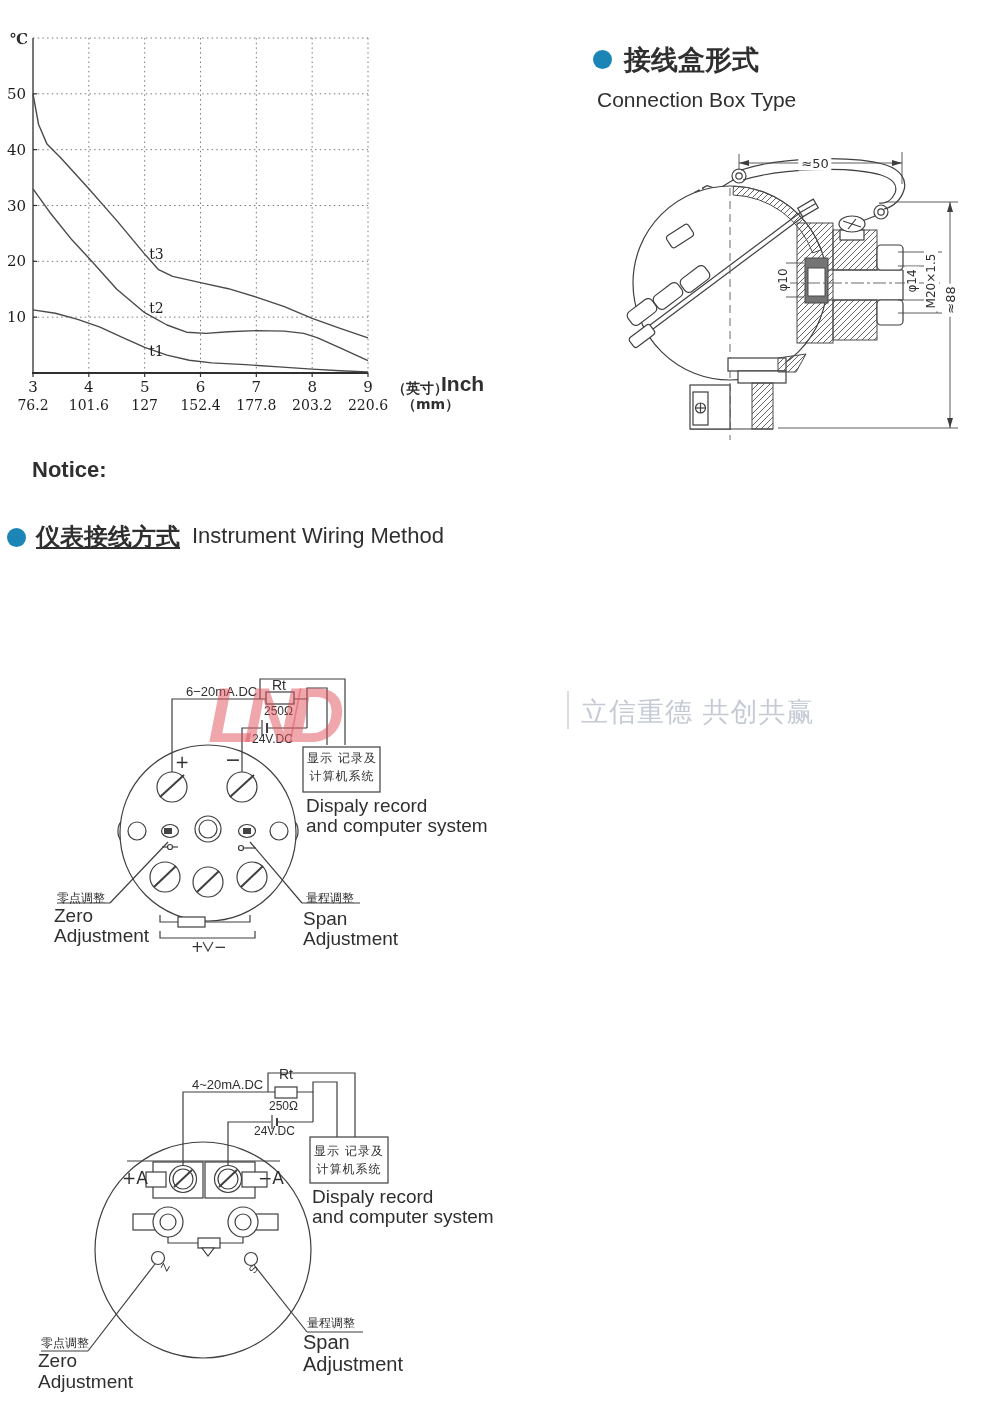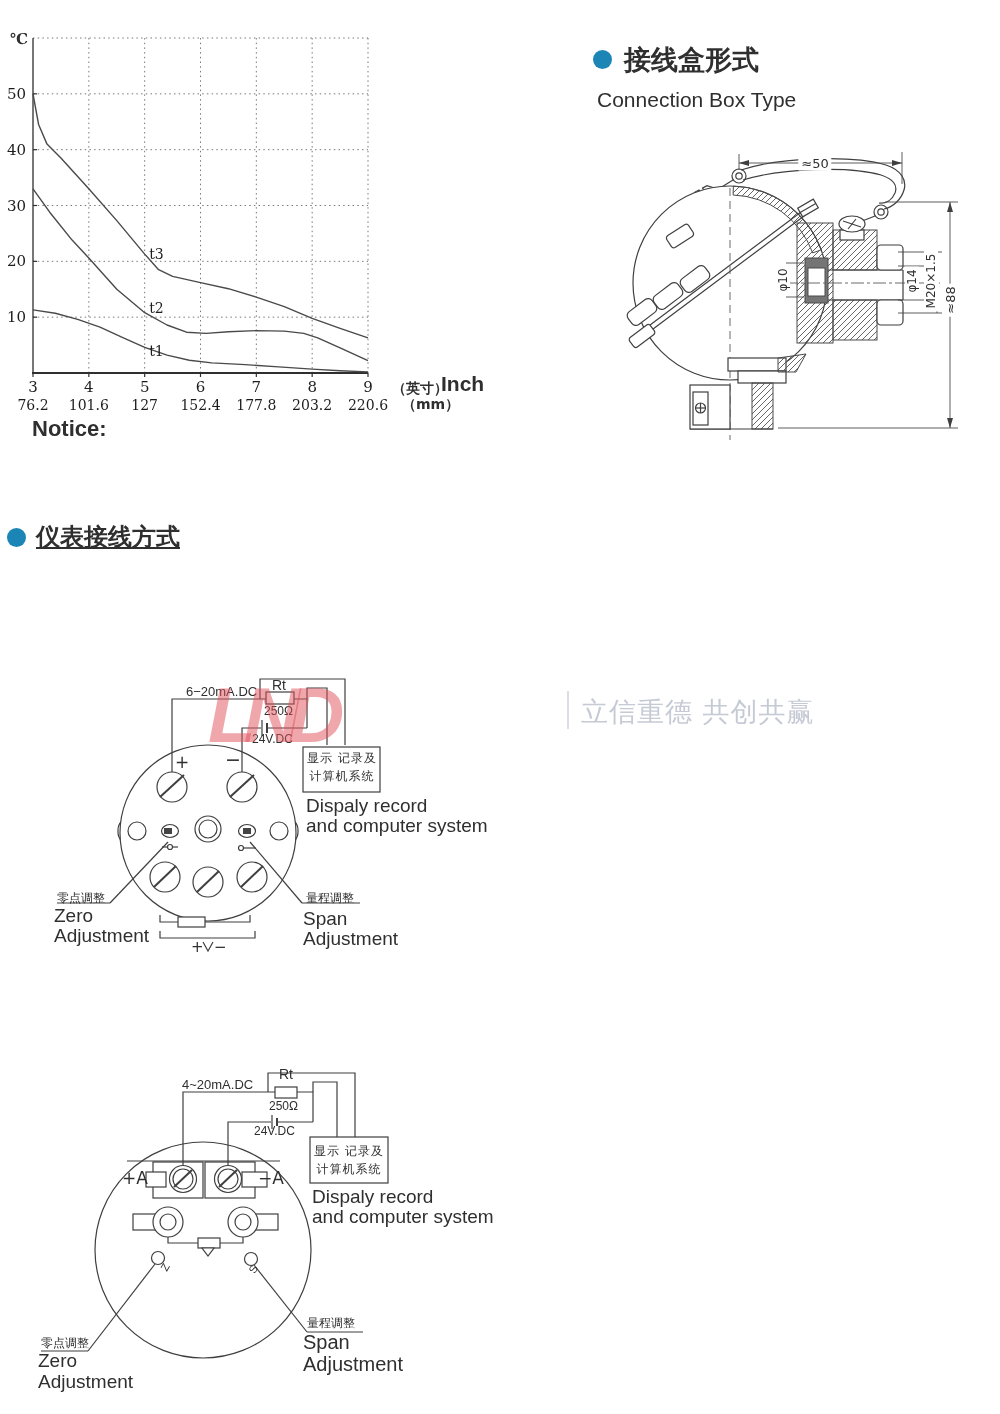--- a/index.html
+++ b/index.html
@@ -85,21 +85,21 @@
       <path d="M33.0,188.8 L49.7,212.2 L72.1,240.1 L88.8,258.0 L116.8,289.3 L144.7,312.7 L167.0,325.0 L186.5,332.2 L206.1,333.4 L228.4,331.7 L256.3,330.6 L284.3,331.1 L303.8,333.4 L317.7,337.8 L340.1,347.9 L368.0,360.7" class="curve"></path>
       <text x="149.13333333333333" y="313.2583333333333" class="slab">t2</text>
       <path d="M33.0,309.9 L55.3,313.3 L77.7,319.4 L100.0,327.2 L122.3,337.3 L144.7,347.3 L167.0,355.1 L189.3,360.2 L211.7,362.9 L245.2,364.6 L278.7,366.9 L312.2,369.1 L340.1,370.8 L368.0,371.9" class="curve"></path>
       <text x="149.13333333333333" y="356.25" class="slab">t1</text>
     </svg>
 
   <span class="lbl" style="left:10px;top:30px;font:bold 15px 'DejaVu Serif',serif;">℃</span>
   <span class="lbl" style="left:392px;top:380px;font:bold 14px 'DejaVu Sans',sans-serif;">（英寸）</span>
   <span class="lbl" style="left:441px;top:372px;font:bold 21px 'Liberation Sans',sans-serif;">Inch</span>
   <span class="lbl" style="left:402px;top:396px;font:bold 14px 'DejaVu Sans',sans-serif;">（mm）</span>
-  <span class="lbl" style="left:32px;top:416px;font:bold 22px 'Liberation Sans',sans-serif;">Notice:</span>
+  <span class="lbl" style="left:32px;top:457px;font:bold 22px 'Liberation Sans',sans-serif;">Notice:</span>
 
   <div class="bullet" style="left:593px;top:50px;"></div>
   <span class="lbl" style="left:624px;top:42px;font:bold 27px 'DejaVu Sans',sans-serif;">接线盒形式</span>
   <span class="lbl" style="left:597px;top:88px;font:21px 'Liberation Sans',sans-serif;">Connection Box Type</span>
 
   <svg style="left:600px;top:140px" width="400" height="320" viewBox="0 0 400 320">
     <defs>
       <pattern id="hatch" patternUnits="userSpaceOnUse" width="6" height="6">
         <path d="M0,6 L6,0" stroke="#555" stroke-width="0.9"></path>
       </pattern>
@@ -206,20 +206,21 @@
   </svg>
 
   <span class="lbl wbg ctr" style="left:815px;top:163px;font:13px 'DejaVu Sans',sans-serif;">≈50</span>
   <span class="lbl wbg rot90" style="left:950px;top:300px;font:13px 'DejaVu Sans',sans-serif;">≈88</span>
   <span class="lbl wbg rot90" style="left:783px;top:280px;font:12px 'DejaVu Sans',sans-serif;">φ10</span>
   <span class="lbl wbg rot90" style="left:912px;top:281px;font:12px 'DejaVu Sans',sans-serif;">φ14</span>
   <span class="lbl wbg rot90" style="left:931px;top:281px;font:12px 'DejaVu Sans',sans-serif;">M20×1.5</span>
 
   <div class="bullet" style="left:7px;top:528px;"></div>
   <span class="lbl" style="left:36px;top:521px;font:bold 24px 'DejaVu Sans',sans-serif;text-decoration:underline;">仪表接线方式</span>
+  <span class="lbl" style="left:192px;top:523px;font:22px 'Liberation Sans',sans-serif;">Instrument Wiring Method</span>
 
   <span class="wm" style="left:208px;top:670px;font:bold italic 78px 'Liberation Sans',sans-serif;letter-spacing:-12px;color:rgba(223,80,90,0.5);">LND</span>
   <span class="wm" style="left:567px;top:691px;width:2px;height:38px;background:#dcdee4;"></span>
   <span class="wm" style="left:581px;top:694px;font:27px 'DejaVu Sans',sans-serif;letter-spacing:1px;color:rgba(178,184,198,0.75);">立信重德  共创共赢</span>
 
   <svg style="left:40px;top:670px" width="500" height="300" viewBox="0 0 500 300">
 
     <rect class="lnf" x="78" y="147" width="42" height="28" rx="13"></rect>
     <rect class="lnf" x="216" y="147" width="42" height="28" rx="13"></rect>
 
@@ -352,21 +353,21 @@
 
     <circle class="lnf" cx="128" cy="198" r="6.5"></circle>
     <circle class="lnf" cx="221" cy="199" r="6.5"></circle>
 
     <line class="ln" x1="125" y1="204" x2="58" y2="291"></line>
     <line class="ln" x1="11" y1="291" x2="58" y2="291"></line>
     <line class="ln" x1="224" y1="205" x2="277" y2="272"></line>
     <line class="ln" x1="277" y1="272" x2="333" y2="272"></line>
   </svg>
 
-  <span class="lbl" style="left:182px;top:1077px;font:13px 'Liberation Sans',sans-serif;">4~20mA.DC</span>
+  <span class="lbl" style="left:192px;top:1077px;font:13px 'Liberation Sans',sans-serif;">4~20mA.DC</span>
   <span class="lbl" style="left:279px;top:1066px;font:14px 'Liberation Sans',sans-serif;">Rt</span>
   <span class="lbl" style="left:269px;top:1099px;font:12px 'Liberation Sans',sans-serif;">250Ω</span>
   <span class="lbl" style="left:254px;top:1124px;font:12px 'Liberation Sans',sans-serif;">24V.DC</span>
   <span class="lbl" style="left:122px;top:1168px;font:17px 'DejaVu Sans',sans-serif;">+A</span>
   <span class="lbl" style="left:258px;top:1168px;font:17px 'DejaVu Sans',sans-serif;">−A</span>
   <span class="lbl ctr" style="left:349px;top:1151px;font:12px 'DejaVu Sans',sans-serif;letter-spacing:1px;">显示 记录及</span>
   <span class="lbl ctr" style="left:349px;top:1169px;font:12px 'DejaVu Sans',sans-serif;letter-spacing:1px;">计算机系统</span>
   <span class="lbl" style="left:312px;top:1186px;font:19px 'Liberation Sans',sans-serif;">Dispaly record</span>
   <span class="lbl" style="left:312px;top:1206px;font:19px 'Liberation Sans',sans-serif;">and computer system</span>
   <span class="lbl ctr" style="left:165px;top:1267px;font:11px 'Liberation Sans',sans-serif;transform:translate(-50%,-50%) rotate(-60deg);">Z</span>

